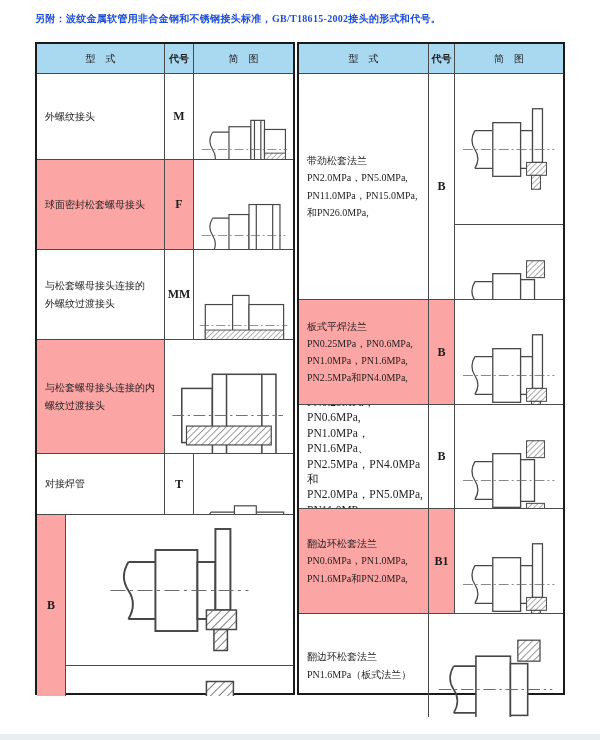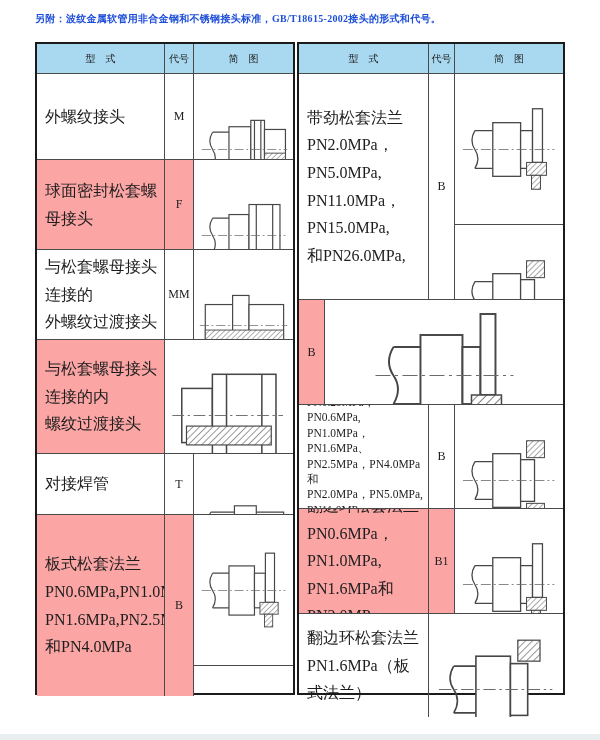--- a/index.html
+++ b/index.html
@@ -29,25 +29,25 @@
   .tbl-left  .c-type { width:128px; }
   .tbl-left  .c-code { width:29px;  }
   .tbl-left  .c-diag { width:99px;  flex:1; }
   .tbl-right .c-type { width:130px; }
   .tbl-right .c-code { width:26px;  }
   .tbl-right .c-diag { width:108px; flex:1; }
   .hdr { height:30px; background:#a9d9f1; }
   .hdr .c { justify-content:center; font-size:10px; color:#1d1d1d; }
   .yellow .c-type, .yellow .c-code { background:#fca5a5; }
   .type-text {
-    white-space:pre-line; font-size:16px; line-height:1.72;
+    white-space:pre-line; font-size:10px; line-height:1.72;
     padding:4px 4px 4px 8px; color:#1d1d1d;
   }
   .tight .type-text { line-height:1.34; font-size:11.5px; }
-  .c-code { justify-content:center; font-size:12px; color:#1d1d1d; }
+  .c-code { justify-content:center; font-size:12px; color:#1d1d1d;font-weight:bold; }
   .c-diag { flex-direction:column; align-items:stretch; padding:0;text-align:center; }
   .diag-half { flex:1; border-bottom:1px solid #4a4a4a; display:flex; align-items:center; justify-content:center; }
   .diag-half:last-child { border-bottom:none; }
   .diag-single { flex:1; display:flex; align-items:center; justify-content:center; }
   .diag-svg { width:92%; height:90%; }
   .ln { fill:none; stroke:#474747; stroke-width:1.3; }
   .f  { fill:#ffffff; }
   .h  { fill:url(#hatch); stroke:#474747; stroke-width:1; }
   .cl { fill:none; stroke:#6a6a6a; stroke-width:0.8; stroke-dasharray:10 3 2 3; }
   .bottom-strip {
@@ -201,26 +201,20 @@
     <div class="c c-diag">
         <div class="diag-single">
           <svg class="diag-svg">
             <use href="#fit-t"></use>
           </svg>
         </div>
       </div>
   </div>
 
   <div class="row yellow" style="height:181px">
-    <div class="c c-type">
-        <div class="type-text">板式松套法兰
-PN0.6MPa,PN1.0MPa,
-PN1.6MPa,PN2.5MPa,
-和PN4.0MPa</div>
-      </div>
     <div class="c c-code">B</div>
     <div class="c c-diag">
       <div class="diag-half">
           <svg class="diag-svg">
             <use href="#flange-a"></use>
           </svg>
         </div>
       <div class="diag-half">
           <svg class="diag-svg">
             <use href="#flange-b"></use>
@@ -253,20 +247,26 @@
         </div>
       <div class="diag-half">
           <svg class="diag-svg">
             <use href="#flange-b"></use>
           </svg>
         </div>
     </div>
   </div>
 
   <div class="row yellow" style="height:105px">
+    <div class="c c-type">
+        <div class="type-text">板式平焊法兰
+PN0.25MPa，PN0.6MPa,
+PN1.0MPa，PN1.6MPa,
+PN2.5MPa和PN4.0MPa,</div>
+      </div>
     <div class="c c-code">B</div>
     <div class="c c-diag">
         <div class="diag-single">
           <svg class="diag-svg">
             <use href="#flange-a"></use>
           </svg>
         </div>
       </div>
   </div>
 

